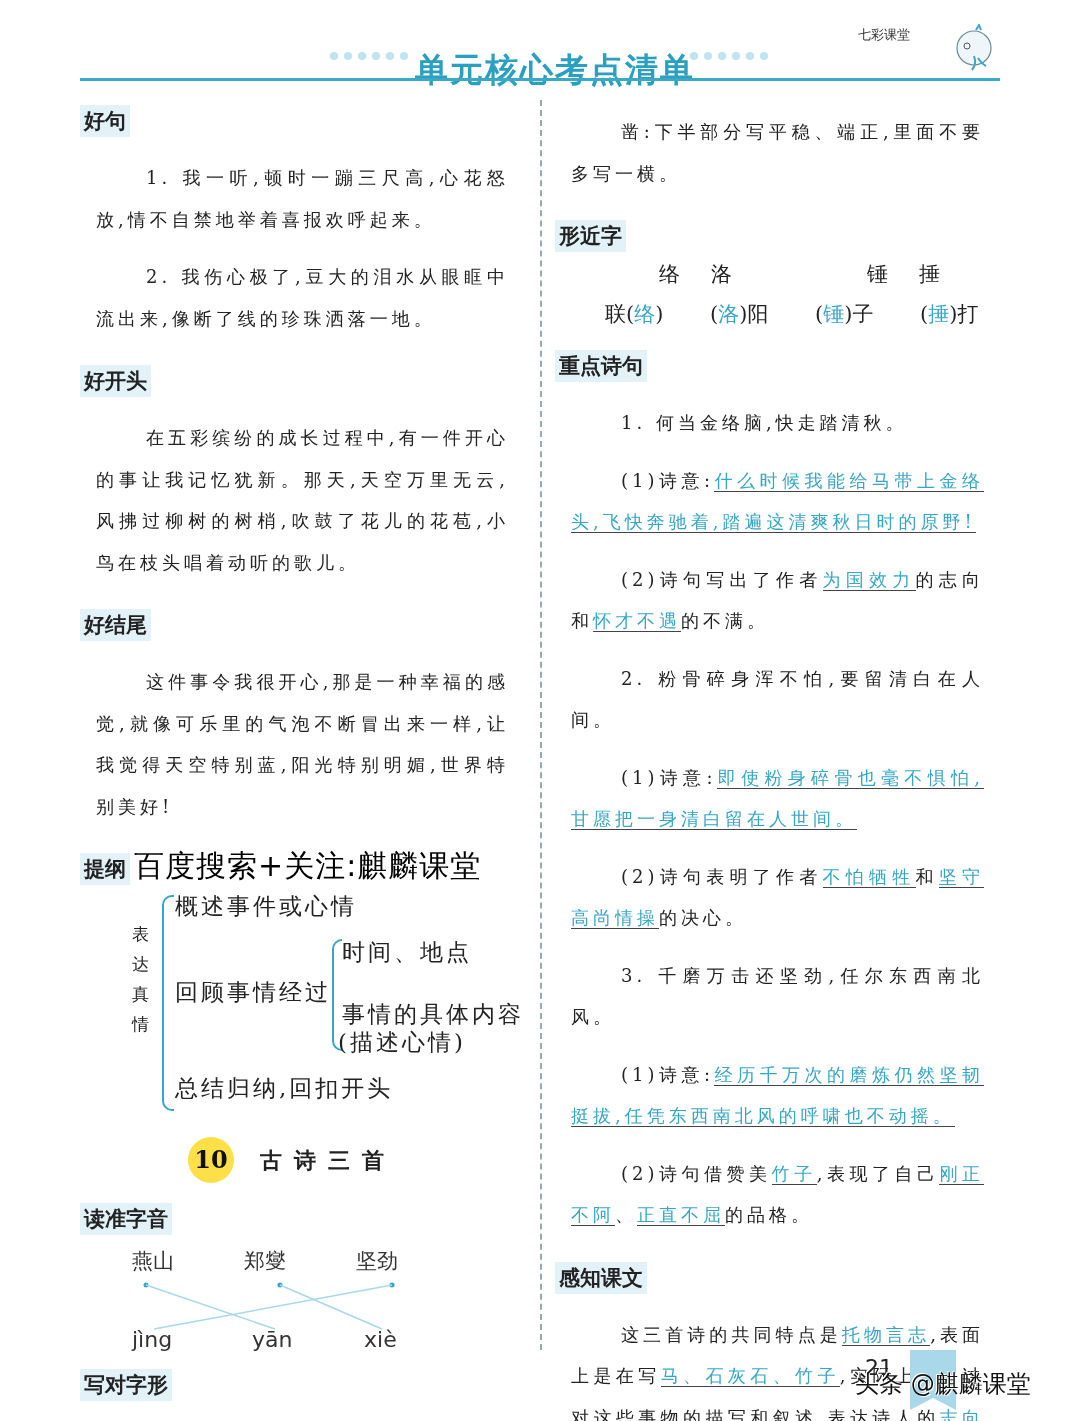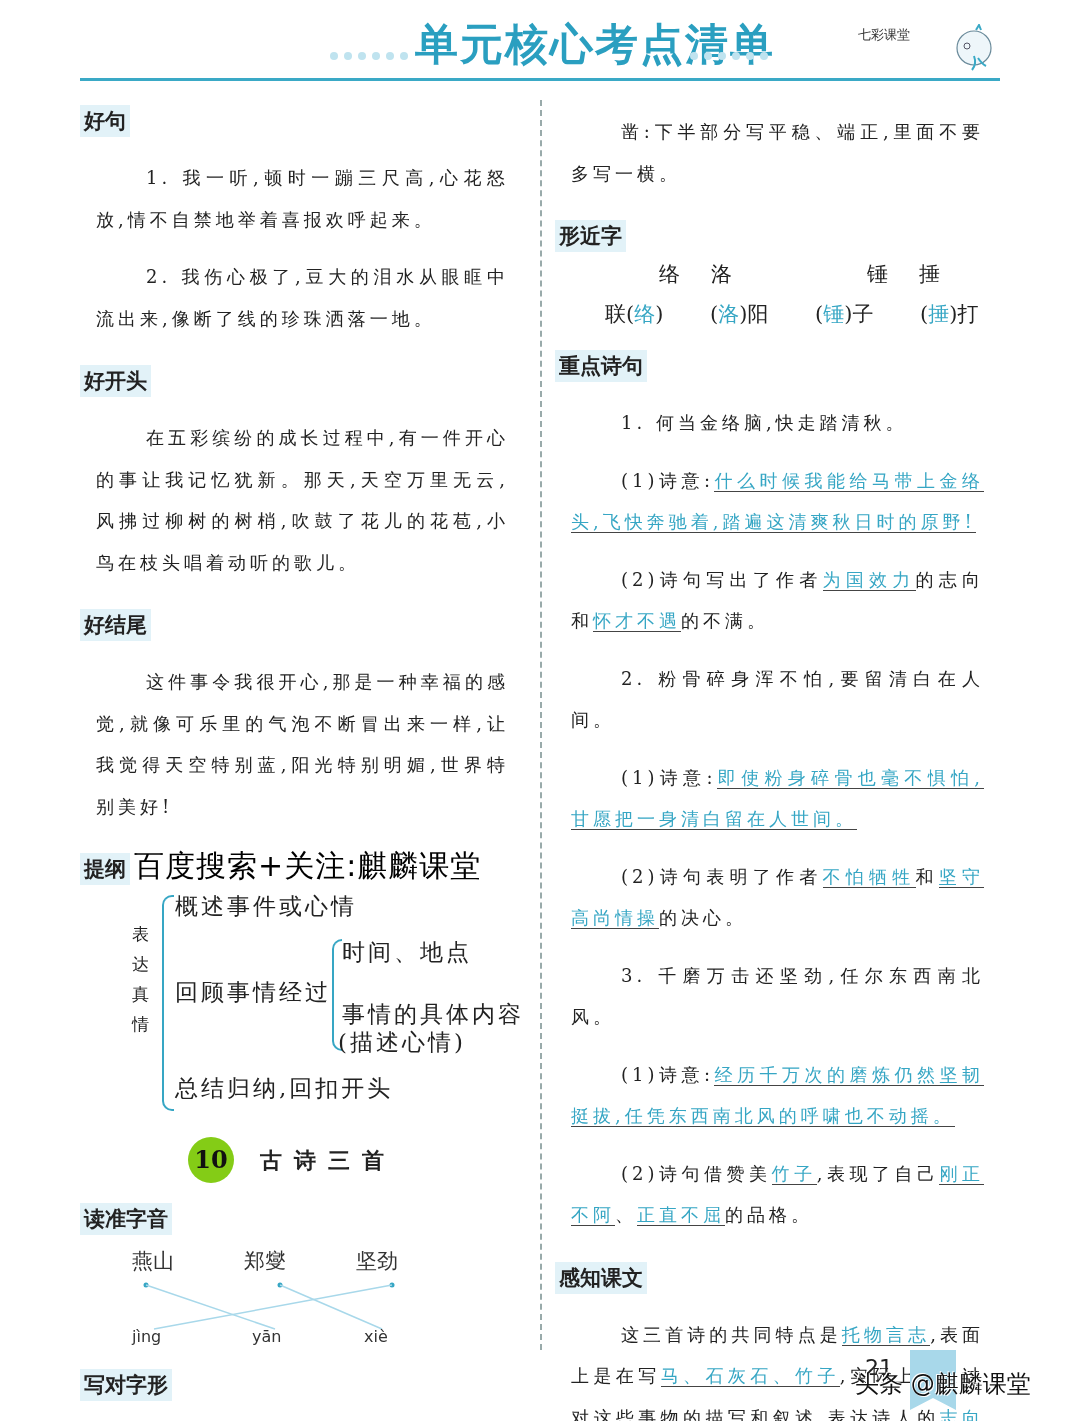--- a/index.html
+++ b/index.html
@@ -2,21 +2,21 @@
 <html><head>
 <meta charset="utf-8">
 <style>
   html, body { margin: 0; padding: 0; }
   body {
     width: 1080px; height: 1421px; background: #ffffff; position: relative; overflow: hidden;
     font-family: "DejaVu Serif", "Liberation Serif", serif; color: #222;
   }
   .header { position: absolute; left: 0; top: 0; width: 1080px; height: 82px; }
   .header-title {
-    position: absolute; left: 415px; top: 16px; font-size: 43px; font-weight: bold;
+    position: absolute; left: 415px; top: 48px; font-size: 33px; font-weight: bold;
     color: #2a9fc0; letter-spacing: 2px; font-family: "DejaVu Serif", serif;
   }
   .dots { position: absolute; top: 52px; display: flex; gap: 6px; }
   .dots span { width: 8px; height: 8px; border-radius: 50%; background: #bfe3ef; display: block; }
   .brand { position: absolute; left: 858px; top: 26px; font-size: 13px; color: #333; }
   .mascot { position: absolute; left: 952px; top: 24px; width: 44px; height: 50px; }
   .header-rule { position: absolute; left: 80px; top: 78px; width: 920px; height: 3px; background: #3aa9c6; }
 
   .col { position: absolute; top: 95px; width: 445px; }
   .col-left { left: 80px; }
@@ -34,27 +34,27 @@
 
   .ad { font-family: "DejaVu Sans", sans-serif; font-size: 30px; color: #000; margin-left: 4px; letter-spacing: 1px; }
   .outline { position: relative; height: 230px; }
   .outline .root { position: absolute; left: 52px; top: 30px; width: 24px; font-size: 17px; line-height: 30px; }
   .brace { position: absolute; border: 2px solid #36a6c4; border-right: none; border-radius: 10px 0 0 10px; }
   .outline .t { position: absolute; font-size: 23px; letter-spacing: 3px; white-space: nowrap; }
 
   .lesson { text-align: center; margin: 14px 0 6px 0; position: relative; height: 54px; }
   .lesson-num {
     position: absolute; left: 108px; top: 4px; width: 46px; height: 46px; border-radius: 50%;
-    background: #84cc16; font-weight: bold; font-size: 24px; line-height: 46px; text-align: center; color: #111;
+    background: #fde047; font-weight: bold; font-size: 24px; line-height: 46px; text-align: center; color: #111;
   }
   .lesson-title { position: absolute; left: 180px; top: 13px; font-size: 22px; font-weight: bold; letter-spacing: 12px; }
 
   .pinyin { position: relative; height: 120px; }
   .pinyin .w { position: absolute; font-size: 21px; color: #333; }
-  .pinyin .p { position: absolute; font-size: 16px; font-family: "DejaVu Sans", sans-serif; color: #333; }
+  .pinyin .p { position: absolute; font-size: 22px; font-family: "DejaVu Sans", sans-serif; color: #333; }
   .pinyin svg { position: absolute; left: 0; top: 0; }
 
   .similar { position: relative; height: 84px; }
   .similar .c { position: absolute; font-size: 21px; }
 
   .page-tab { position: absolute; left: 910px; top: 1350px; width: 46px; height: 60px; background: #a8d8ea;
     clip-path: polygon(0 0,100% 0,100% 100%,50% 80%,0 100%); }
   .page-num { position: absolute; left: 865px; top: 1355px; font-size: 22px; color: #222; font-family: "DejaVu Sans", sans-serif; }
   .watermark { position: absolute; left: 855px; top: 1368px; font-size: 24px; color: #111; font-family: "DejaVu Sans", sans-serif;
     text-shadow: 1px 1px 0 #fff, -1px -1px 0 #fff; }

